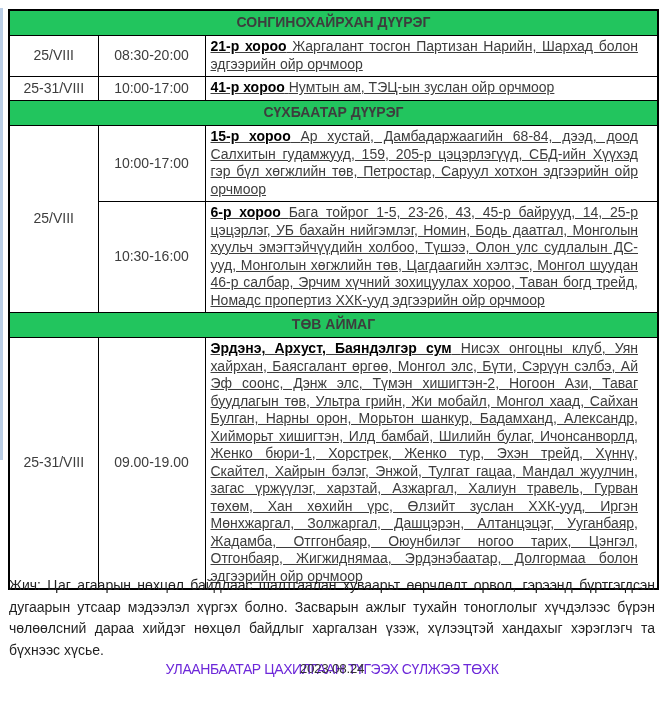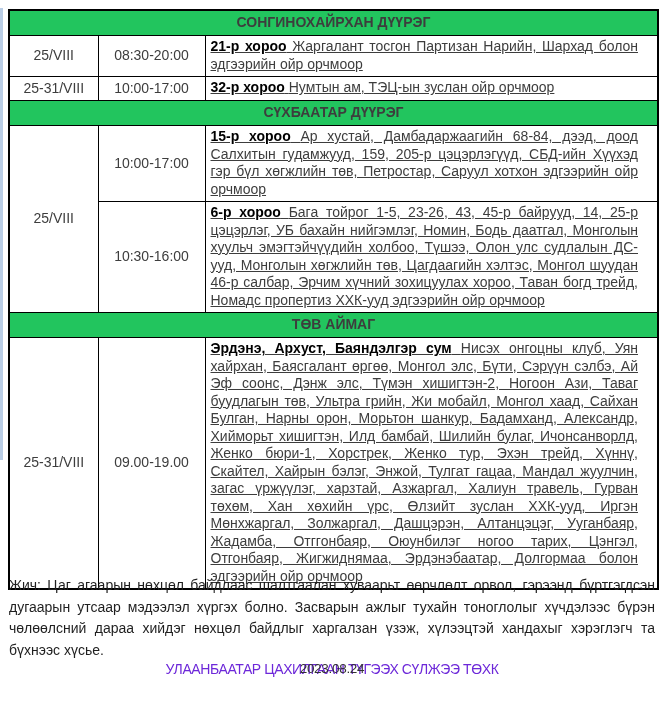--- a/index.html
+++ b/index.html
@@ -95,21 +95,21 @@
     <td colspan="3" class="section-hdr">СОНГИНОХАЙРХАН ДҮҮРЭГ</td>
   </tr>
   <tr class="r-two">
     <td class="c-date">25/VIII</td>
     <td class="c-time">08:30-20:00</td>
     <td class="c-desc"><b>21-р хороо</b> <span>Жаргалант тосгон Партизан Нарийн, Шархад болон эдгээрийн ойр орчмоор</span></td>
   </tr>
   <tr class="r-one">
     <td class="c-date">25-31/VIII</td>
     <td class="c-time">10:00-17:00</td>
-    <td class="c-desc"><b>32-р хороо</b> <span>Нумтын ам, ТЭЦ-ын зуслан ойр орчмоор</span></td>
+    <td class="c-desc"><b>41-р хороо</b> <span>Нумтын ам, ТЭЦ-ын зуслан ойр орчмоор</span></td>
   </tr>
 
   <tr>
     <td colspan="3" class="section-hdr">СҮХБААТАР ДҮҮРЭГ</td>
   </tr>
   <tr>
     <td class="c-date" rowspan="2">25/VIII</td>
     <td class="c-time">10:00-17:00</td>
     <td class="c-desc"><b>15-р хороо</b> <span>Ар хустай, Дамбадаржаагийн 68-84, дээд, доод Салхитын гудамжууд, 159, 205-р цэцэрлэгүүд, СБД-ийн Хүүхэд гэр бүл хөгжлийн төв, Петростар, Саруул хотхон эдгээрийн ойр орчмоор</span></td>
   </tr>

